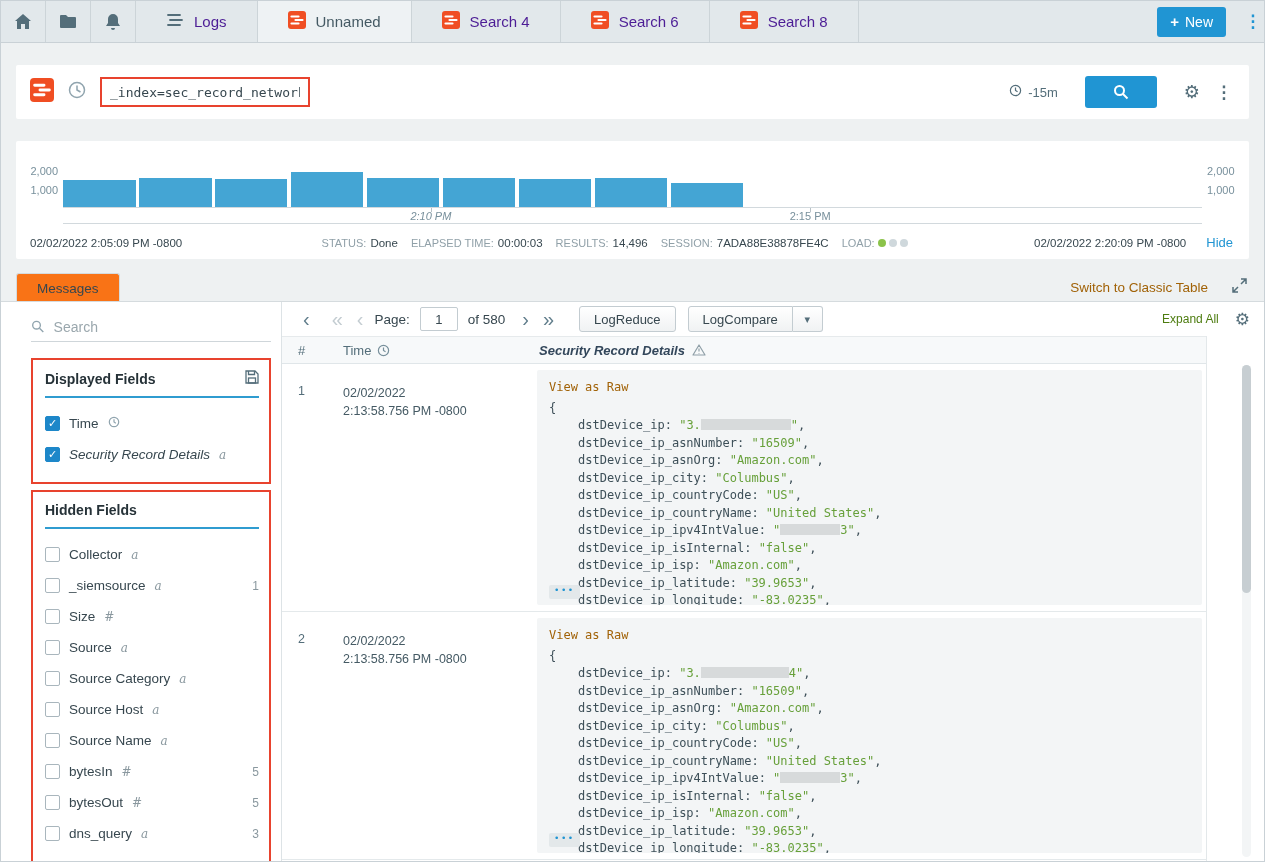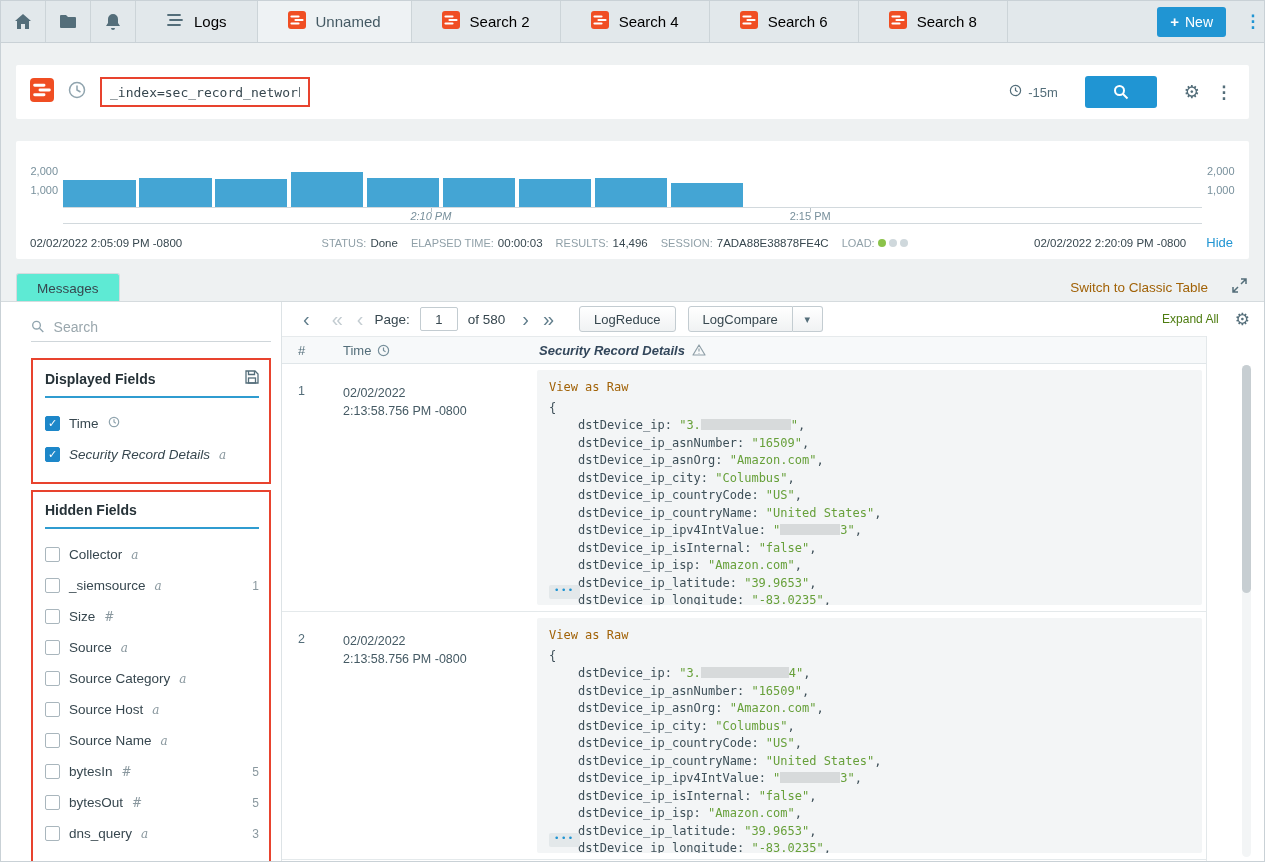--- a/index.html
+++ b/index.html
@@ -2,21 +2,21 @@
 <html><head>
 <meta charset="utf-8">
 <style>
   *{box-sizing:border-box;margin:0;padding:0}
   html,body{width:1265px;height:862px}
   body{font-family:"Liberation Sans",sans-serif;background:#eef1f2;position:relative;overflow:hidden;border:1px solid #c9d1d6;color:#37474f}
 
   
   #topbar{position:absolute;top:0;left:0;right:0;height:42px;background:#e2e8eb;border-bottom:1px solid #c9d1d6;display:flex;align-items:stretch}
   .tb-iconbtn{width:45px;display:flex;align-items:center;justify-content:center;border-right:1px solid #ccd4d8;color:#546e7a;cursor:pointer}
-  .tab{display:flex;align-items:center;gap:10px;padding:0 30px;border-right:1px solid #ccd4d8;font-size:15px;color:#000000;white-space:nowrap;cursor:pointer}
+  .tab{display:flex;align-items:center;gap:10px;padding:0 30px;border-right:1px solid #ccd4d8;font-size:15px;color:#4c1d95;white-space:nowrap;cursor:pointer}
   .tab.active{background:#eef2f4;color:#455a64}
   .tb-spacer{flex:1}
   #new-btn{align-self:center;margin-right:16px;height:30px;padding:0 13px;background:#2095d3;color:#fff;border:none;border-radius:3px;font-size:14px;display:flex;align-items:center;gap:6px;cursor:pointer}
   #new-btn .plus{font-size:15px;font-weight:bold}
   .kebab{color:#2095d3;font-size:17px;font-weight:bold;width:22px;text-align:center;align-self:center;cursor:pointer}
 
   
   #search-card{position:absolute;top:64px;left:15px;right:15px;height:54px;background:#fff;border-radius:2px;display:flex;align-items:center;padding:0 14px;gap:13px}
   #query-input{width:210px;height:30px;border:2px solid #e8432e;padding:0 8px;font-family:"DejaVu Sans Mono",monospace;font-size:13px;color:#37474f;outline:none;background:#fff}
   .time-range{display:flex;align-items:center;gap:6px;color:#546e7a;font-size:13px;margin-left:auto}
@@ -37,21 +37,21 @@
   .xtick-mark{position:absolute;top:0;width:1px;height:4px;background:#b9c2c7}
   #status-row{position:absolute;left:14px;right:16px;top:94px;display:flex;align-items:center;font-size:11.5px;color:#37474f}
   #status-center{flex:1;display:flex;align-items:center;justify-content:center}
   .stat-label{color:#90a0a8;margin-left:13px;font-size:11px}
   .stat-value{margin-left:4px;color:#37474f}
   .load-dot{width:8px;height:8px;border-radius:50%;display:inline-block;margin-left:3px}
   #hide-link{color:#2095d3;font-size:13px;margin-left:20px;cursor:pointer}
 
   
   #tabrow{position:absolute;top:272px;left:15px;right:15px;height:29px;display:flex;align-items:flex-end}
-  #messages-tab{height:29px;background:#5eead4;border:1px solid #d5dbde;border-bottom:none;border-radius:3px 3px 0 0;padding:0 20px;display:flex;align-items:center;font-size:13.5px;color:#37474f;cursor:pointer}
+  #messages-tab{height:29px;background:#f97316;border:1px solid #d5dbde;border-bottom:none;border-radius:3px 3px 0 0;padding:0 20px;display:flex;align-items:center;font-size:13.5px;color:#37474f;cursor:pointer}
   #switch-link{margin-left:auto;color:#a16207;font-size:13.5px;align-self:center;cursor:pointer}
   #expand-icon{margin:0 2px 0 24px;align-self:center;cursor:pointer}
 
   
   #main-panel{position:absolute;top:300px;left:0;right:0;bottom:0;background:#fff;border-top:1px solid #d5dbde;display:flex;overflow:hidden}
   #sidebar{width:281px;flex:none;border-right:1px solid #dde3e6;padding:10px 10px 0 30px;overflow:hidden}
   #sb-search{display:flex;align-items:center;gap:9px;height:30px;border-bottom:1px solid #cfd6da}
   #sb-search input{border:none;outline:none;font-size:14px;color:#37474f;width:100%;background:transparent}
   #sb-search input::placeholder{color:#9aa7ad}
   .field-box{border:2px solid #e8432e;margin-top:16px;padding:10px 10px 12px 12px}
@@ -133,27 +133,20 @@
             <path d="M2 13h12"></path>
           </svg></span>
         <span>Logs</span>
       </div>
       <div class="tab active">
         <span><svg width="18" height="18" viewBox="0 0 18 18">
             <rect width="18" height="18" rx="3" fill="#f04e23"></rect>
             <path d="M3.5 5.5h7M7.5 9h7M3.5 12.5h7" stroke="#fff" stroke-width="2.2" stroke-linecap="round"></path>
           </svg></span>
         <span>Unnamed</span>
-      </div>
-      <div class="tab">
-        <span><svg width="18" height="18" viewBox="0 0 18 18">
-            <rect width="18" height="18" rx="3" fill="#f04e23"></rect>
-            <path d="M3.5 5.5h7M7.5 9h7M3.5 12.5h7" stroke="#fff" stroke-width="2.2" stroke-linecap="round"></path>
-          </svg></span>
-        <span>Search 2</span>
       </div>
       <div class="tab">
         <span><svg width="18" height="18" viewBox="0 0 18 18">
             <rect width="18" height="18" rx="3" fill="#f04e23"></rect>
             <path d="M3.5 5.5h7M7.5 9h7M3.5 12.5h7" stroke="#fff" stroke-width="2.2" stroke-linecap="round"></path>
           </svg></span>
         <span>Search 4</span>
       </div>
       <div class="tab">
         <span><svg width="18" height="18" viewBox="0 0 18 18">

